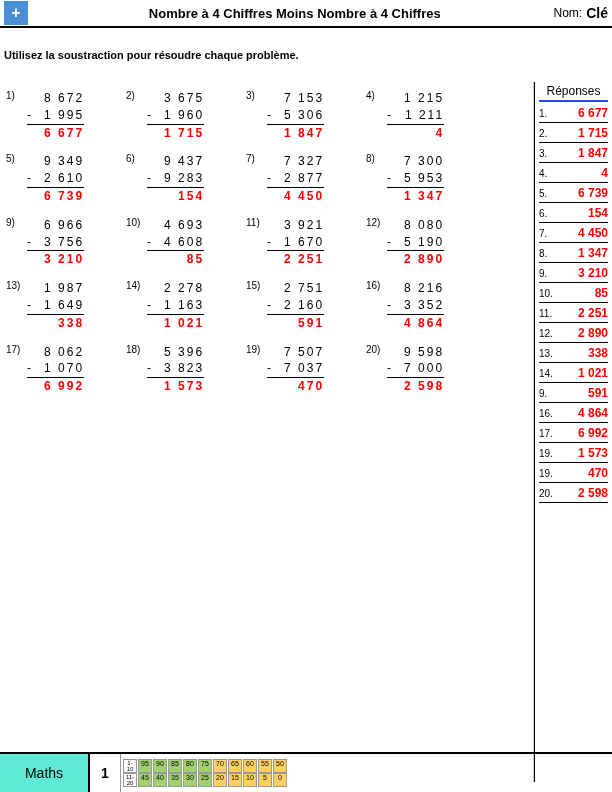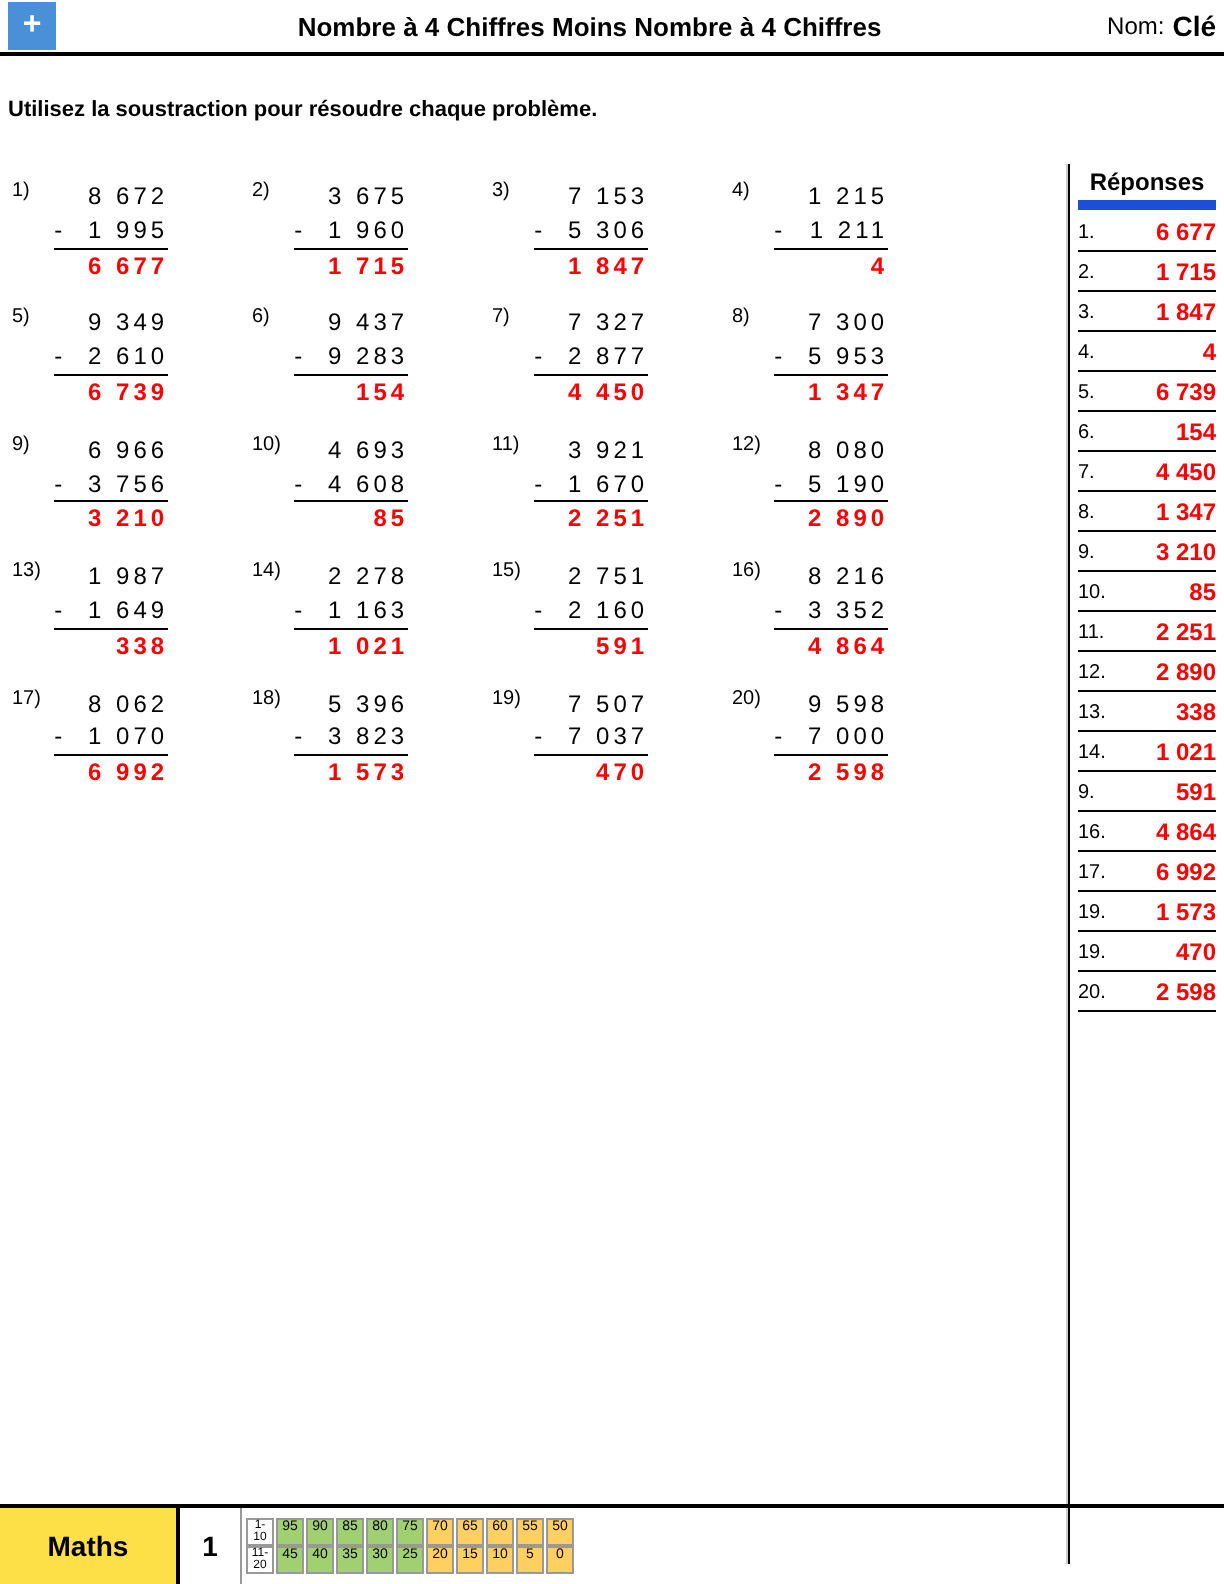--- a/index.html
+++ b/index.html
@@ -65,23 +65,23 @@
     }
 
     
     .answers-col {
       width: 78px;
       padding: 2px 4px;
       border-left: 1px solid black;
     }
     .answers-header {
       text-align: center;
-      font-weight: bold;
+      font-weight: normal;
       font-size: 12px;
-      border-bottom: 5px solid #1d4ed8;
+      border-bottom: 2px solid #1d4ed8;
       padding-bottom: 2px;
       margin-bottom: 2px;
     }
     .answer-item {
       display: flex;
       align-items: center;
       margin-bottom: 1px;
       font-size: 11px;
       border-bottom: 1px solid black;
       padding: 1px 0;
@@ -151,25 +151,25 @@
       bottom: 0;
       left: 0;
       right: 0;
       height: 40px;
       border-top: 2px solid black;
       display: flex;
       align-items: stretch;
     }
     .footer-maths {
       width: 90px;
-      background: #fde047;
+      background: #5eead4;
       display: flex;
       align-items: center;
       justify-content: center;
-      font-weight: bold;
+      font-weight: normal;
       font-size: 14px;
       border-right: 2px solid black;
     }
     .footer-url {
       flex: 1;
       display: flex;
       align-items: center;
       justify-content: center;
       font-size: 10px;
       color: #333;

